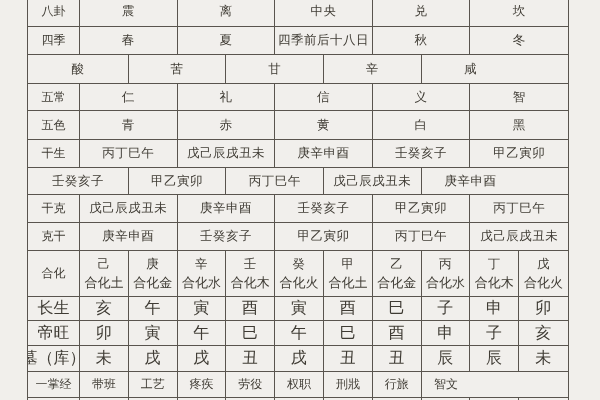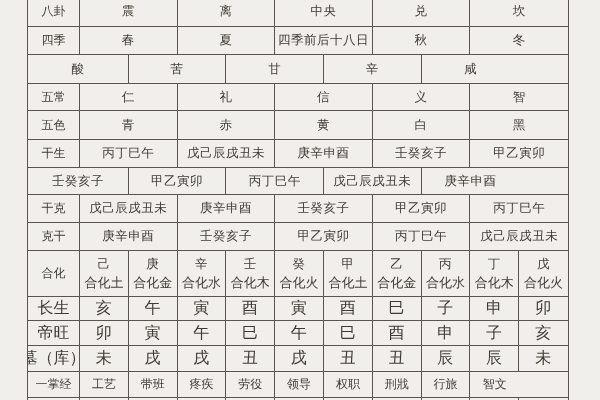--- a/index.html
+++ b/index.html
@@ -204,25 +204,24 @@
     <div class="cell">戌</div>
     <div class="cell">丑</div>
     <div class="cell">丑</div>
     <div class="cell">辰</div>
     <div class="cell">辰</div>
     <div class="cell">未</div>
   </div>
 
   <div class="row h25 ten small">
     <div class="cell hdr">一掌经</div>
+    <div class="cell">带班</div>
     <div class="cell">工艺</div>
-    <div class="cell">带班</div>
     <div class="cell">疼疾</div>
     <div class="cell">劳役</div>
-    <div class="cell">领导</div>
     <div class="cell">权职</div>
     <div class="cell">刑戕</div>
     <div class="cell">行旅</div>
     <div class="cell">智文</div>
   </div>
 
   <div class="row h25 ten small">
     <div class="cell hdr">六神</div>
     <div class="cell">青龙</div>
     <div class="cell">青龙</div>

